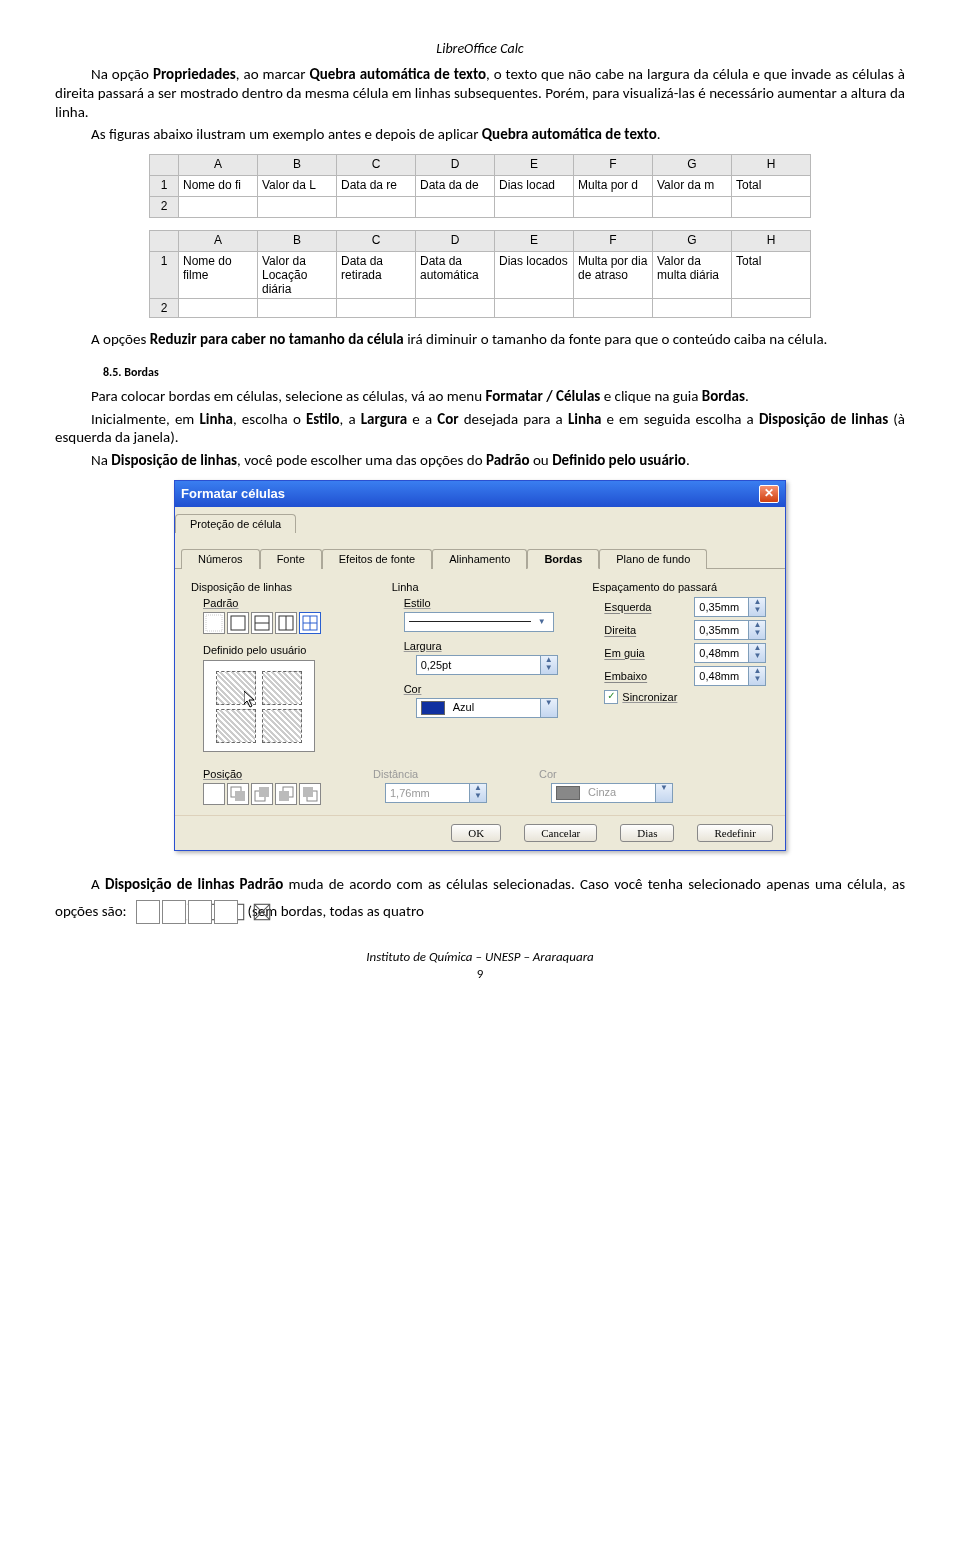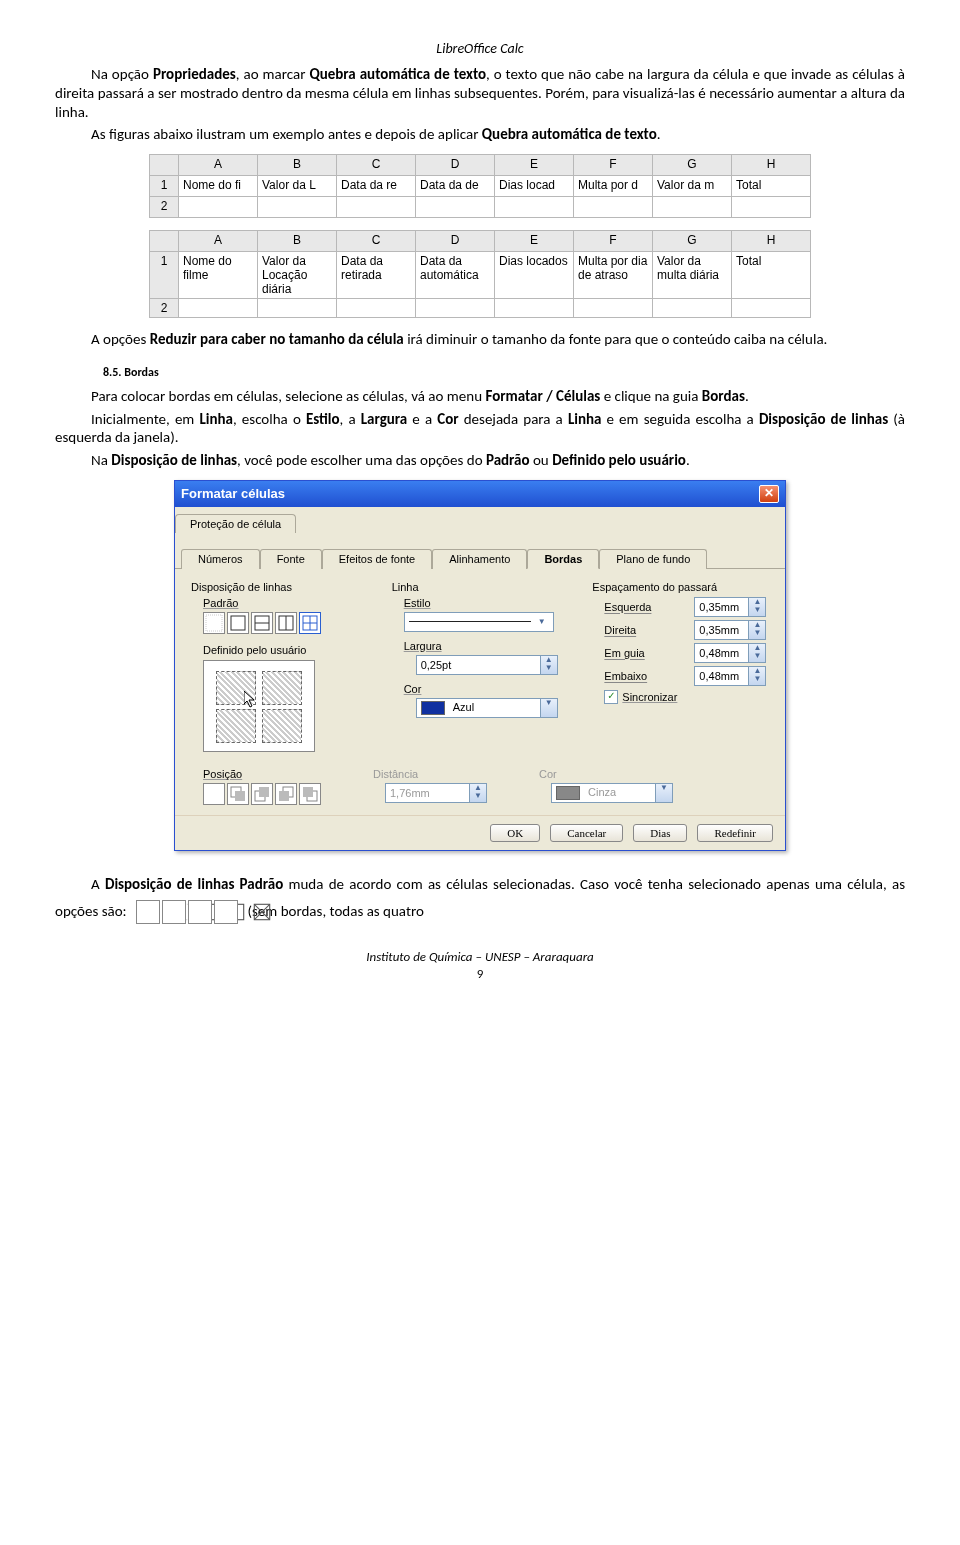--- a/index.html
+++ b/index.html
@@ -184,21 +184,21 @@
     flex:1; height:0; border-top:1px solid #222;
   }
   .shadow-section { padding: 0 16px 10px 16px; }
   .shadow-row { display:flex; gap: 40px; margin-top:4px; }
   .shadow-presets { display:flex; gap:2px; }
   .disabled { color:#999; }
   .button-row {
     padding: 8px 12px;
     display: flex;
     justify-content: flex-end;
-    gap: 10px;
+    gap: 23px;
     border-top: 1px solid #ddd1bb;
   }
   .btn {
     border: 1px solid #888;
     background: linear-gradient(#fefefe,#e8e4d8);
     padding: 2px 16px;
     border-radius: 3px;
     font-size: 11px;
     font-family: Tahoma;
   }

